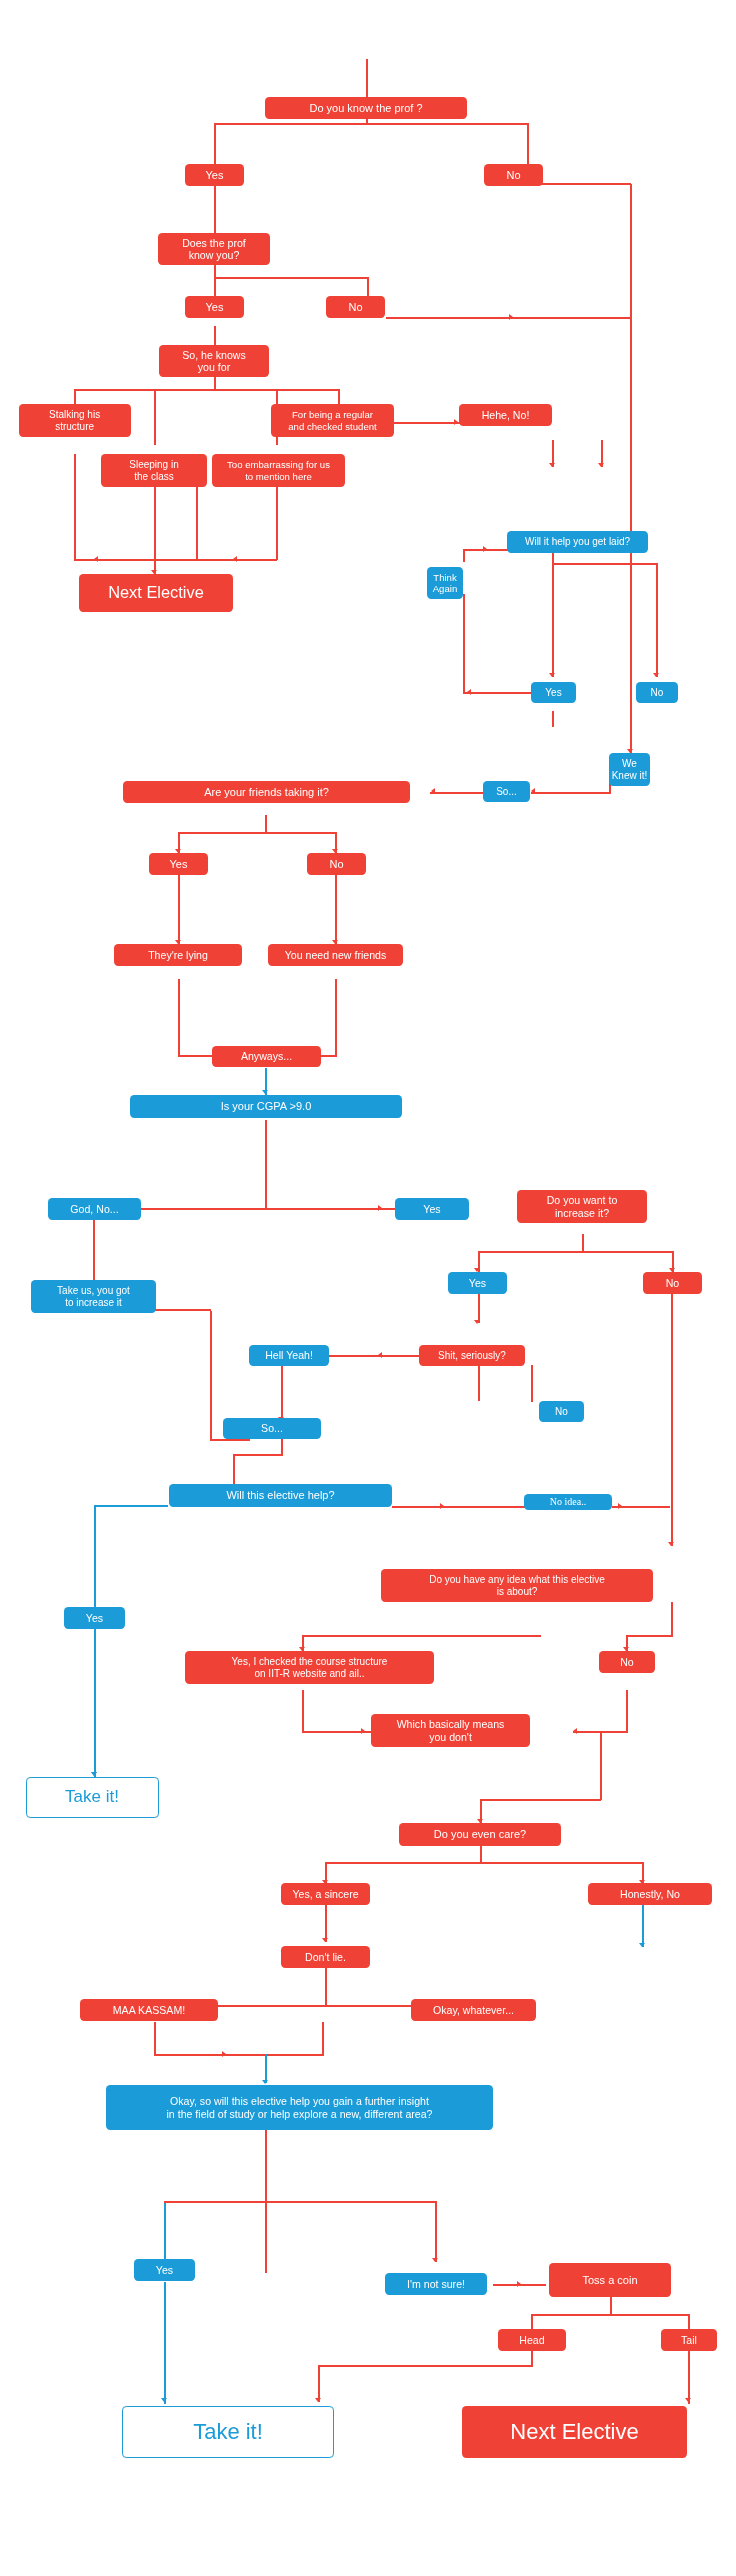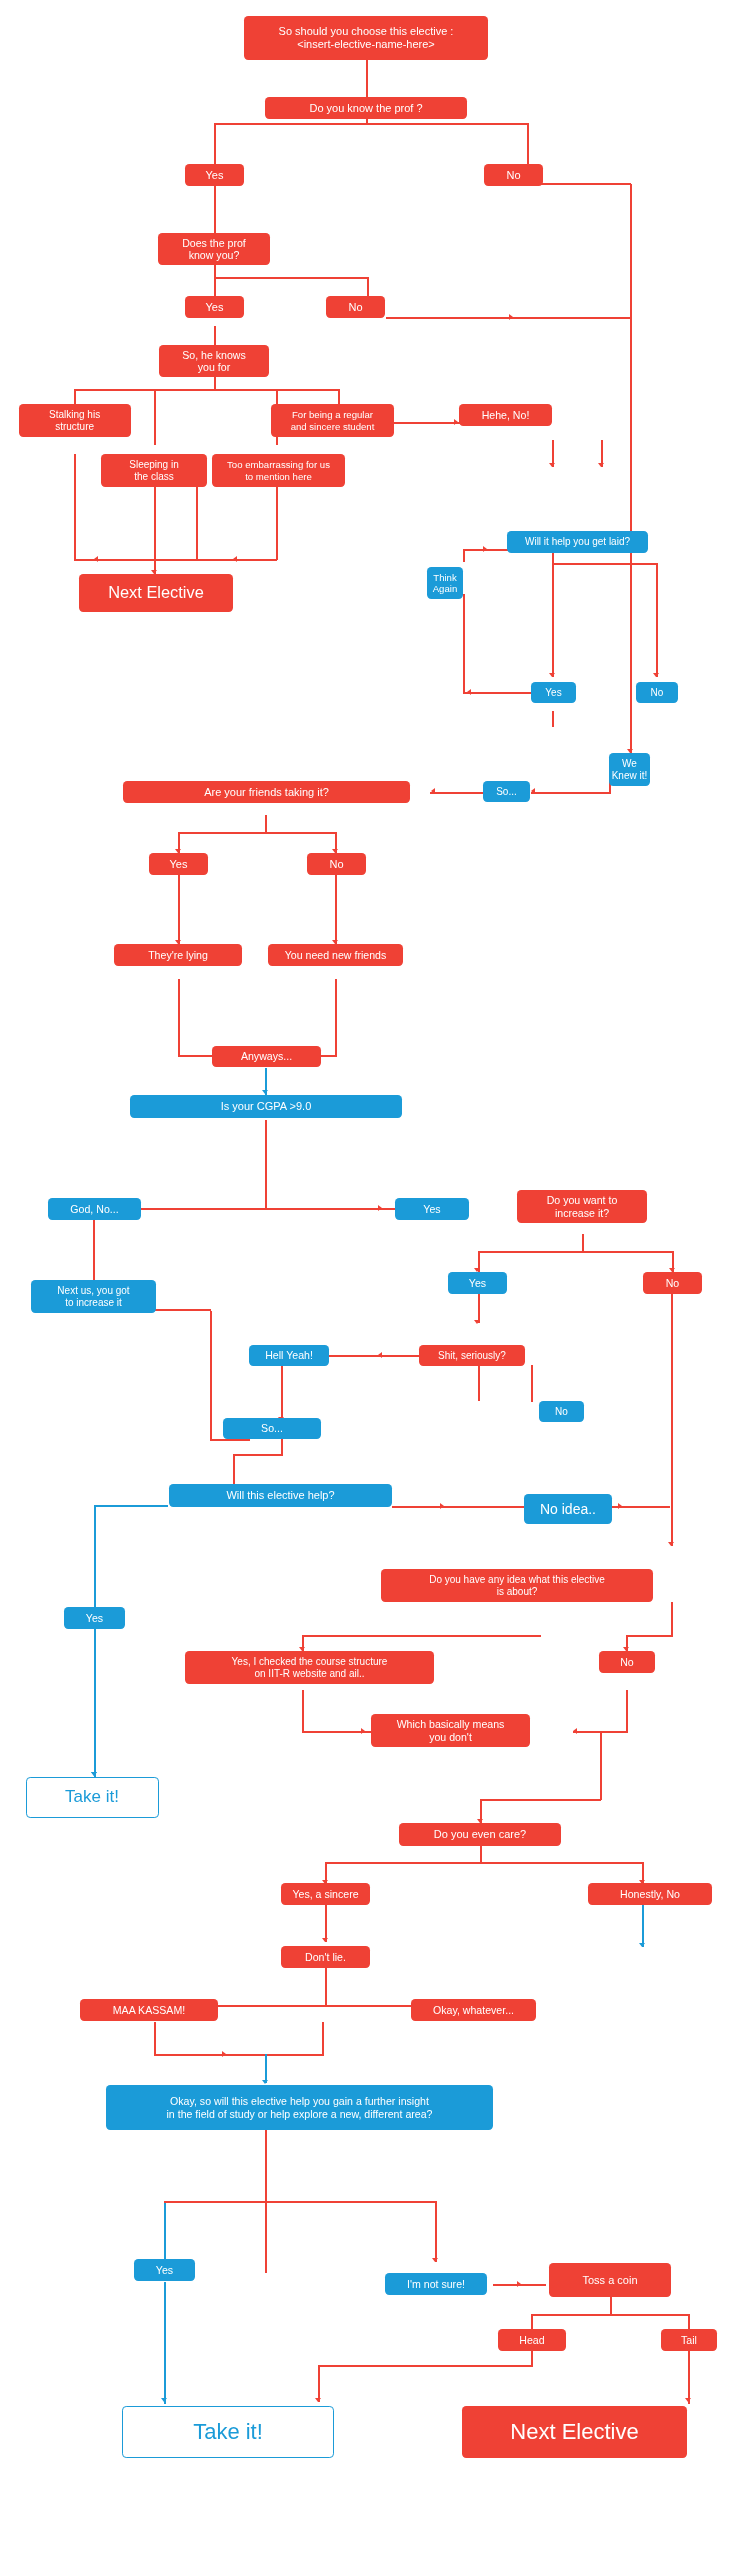--- a/index.html
+++ b/index.html
@@ -258,24 +258,20 @@
   <div class="line" style="left:210px;top:1311px;width:1.6px;height:130px;"></div>
   <div class="line" style="left:93px;top:1309px;width:118px;height:1.6px;"></div>
   <div class="line" style="left:93px;top:1296px;width:1.6px;height:15px;"></div>
   <div class="line" style="left:210px;top:1439px;width:40px;height:1.6px;"></div>
 
   <div class="line" style="left:93px;top:1220px;width:1.6px;height:64px;"></div>
   <div class="arrow ar-d" style="left:90px;top:1280px;"></div>
 
   <div class="line" style="left:671px;top:1546px;width:1.6px;height:0px;"></div>
 
-  <div class="node red rr" style="left:244px;top:16px;width:244px;height:44px;flex-direction:column;font-size:11px;padding:3.2px;">
-    <span>So should you choose this elective :</span>
-    <span>&lt;insert-elective-name-here&gt;</span>
-  </div>
 
   <div class="node red rr" style="left:265px;top:97px;width:202px;height:22px;font-size:11px;">Do you know the prof ?</div>
 
   <div class="node red rr" style="left:185px;top:164px;width:59px;height:22px;font-size:11px;">Yes</div>
 
   <div class="node red rr" style="left:484px;top:164px;width:59px;height:22px;font-size:11px;">No</div>
 
   <div class="node red rr" style="left:158px;top:233px;width:112px;height:32px;flex-direction:column;font-size:10.6px;">
     <span>Does the prof</span>
     <span>know you?</span>
@@ -300,21 +296,21 @@
     <span>the class</span>
   </div>
 
   <div class="node red rr" style="left:212px;top:454px;width:133px;height:33px;flex-direction:column;font-size:9.6px;">
     <span>Too embarrassing for us</span>
     <span>to mention here</span>
   </div>
 
   <div class="node red rr" style="left:271px;top:404px;width:123px;height:33px;flex-direction:column;font-size:9.6px;">
     <span>For being a regular</span>
-    <span>and sincere student</span>
+    <span>and checked student</span>
   </div>
 
   <div class="node red rr" style="left:79px;top:574px;width:154px;height:38px;font-size:16.4px;">Next Elective</div>
 
   <div class="node red rr" style="left:459px;top:404px;width:93px;height:22px;font-size:10.6px;">Hehe, No!</div>
 
   <div class="node blue rr" style="left:507px;top:531px;width:141px;height:22px;font-size:10px;">Will it help you get laid?</div>
 
   <div class="node blue rr" style="left:427px;top:567px;width:36px;height:32px;flex-direction:column;font-size:9.6px;">
     <span>Think</span>
@@ -353,35 +349,35 @@
   <div class="node red rr" style="left:517px;top:1190px;width:130px;height:33px;flex-direction:column;font-size:10.6px;">
     <span>Do you want to</span>
     <span>increase it?</span>
   </div>
 
   <div class="node blue rr" style="left:448px;top:1272px;width:59px;height:22px;font-size:10.6px;">Yes</div>
 
   <div class="node red rr" style="left:643px;top:1272px;width:59px;height:22px;font-size:10.6px;">No</div>
 
   <div class="node blue rr" style="left:31px;top:1280px;width:125px;height:33px;flex-direction:column;font-size:10px;">
-    <span>Next us, you got</span>
+    <span>Take us, you got</span>
     <span>to increase it</span>
   </div>
 
   <div class="node blue rr" style="left:249px;top:1345px;width:80px;height:21px;font-size:10.6px;">Hell Yeah!</div>
 
   <div class="node red rr" style="left:419px;top:1345px;width:106px;height:21px;font-size:10px;">Shit, seriously?</div>
 
   <div class="node blue rr" style="left:539px;top:1401px;width:45px;height:21px;font-size:10px;">No</div>
 
   <div class="node blue rr" style="left:223px;top:1418px;width:98px;height:21px;font-size:10.6px;">So...</div>
 
   <div class="node blue rr" style="left:169px;top:1484px;width:223px;height:23px;font-size:11px;">Will this elective help?</div>
 
-  <div class="node blue rr" style="left:524px;top:1494px;width:88px;height:30px;font-size:14px;">No idea..</div>
+  <div class="node blue rr" style="left:524px;top:1494px;width:88px;height:16px;font-size:10px;font-family:Liberation Serif, serif;">No idea..</div>
 
   <div class="node blue rr" style="left:64px;top:1607px;width:61px;height:22px;font-size:10.6px;">Yes</div>
 
   <div class="node red rr" style="left:185px;top:1651px;width:249px;height:33px;flex-direction:column;font-size:10px;">
     <span>Yes, I checked the course structure</span>
     <span>on IIT-R website and ail..</span>
   </div>
 
   <div class="node red rr" style="left:381px;top:1569px;width:272px;height:33px;flex-direction:column;font-size:10px;">
     <span>Do you have any idea what this elective</span>

